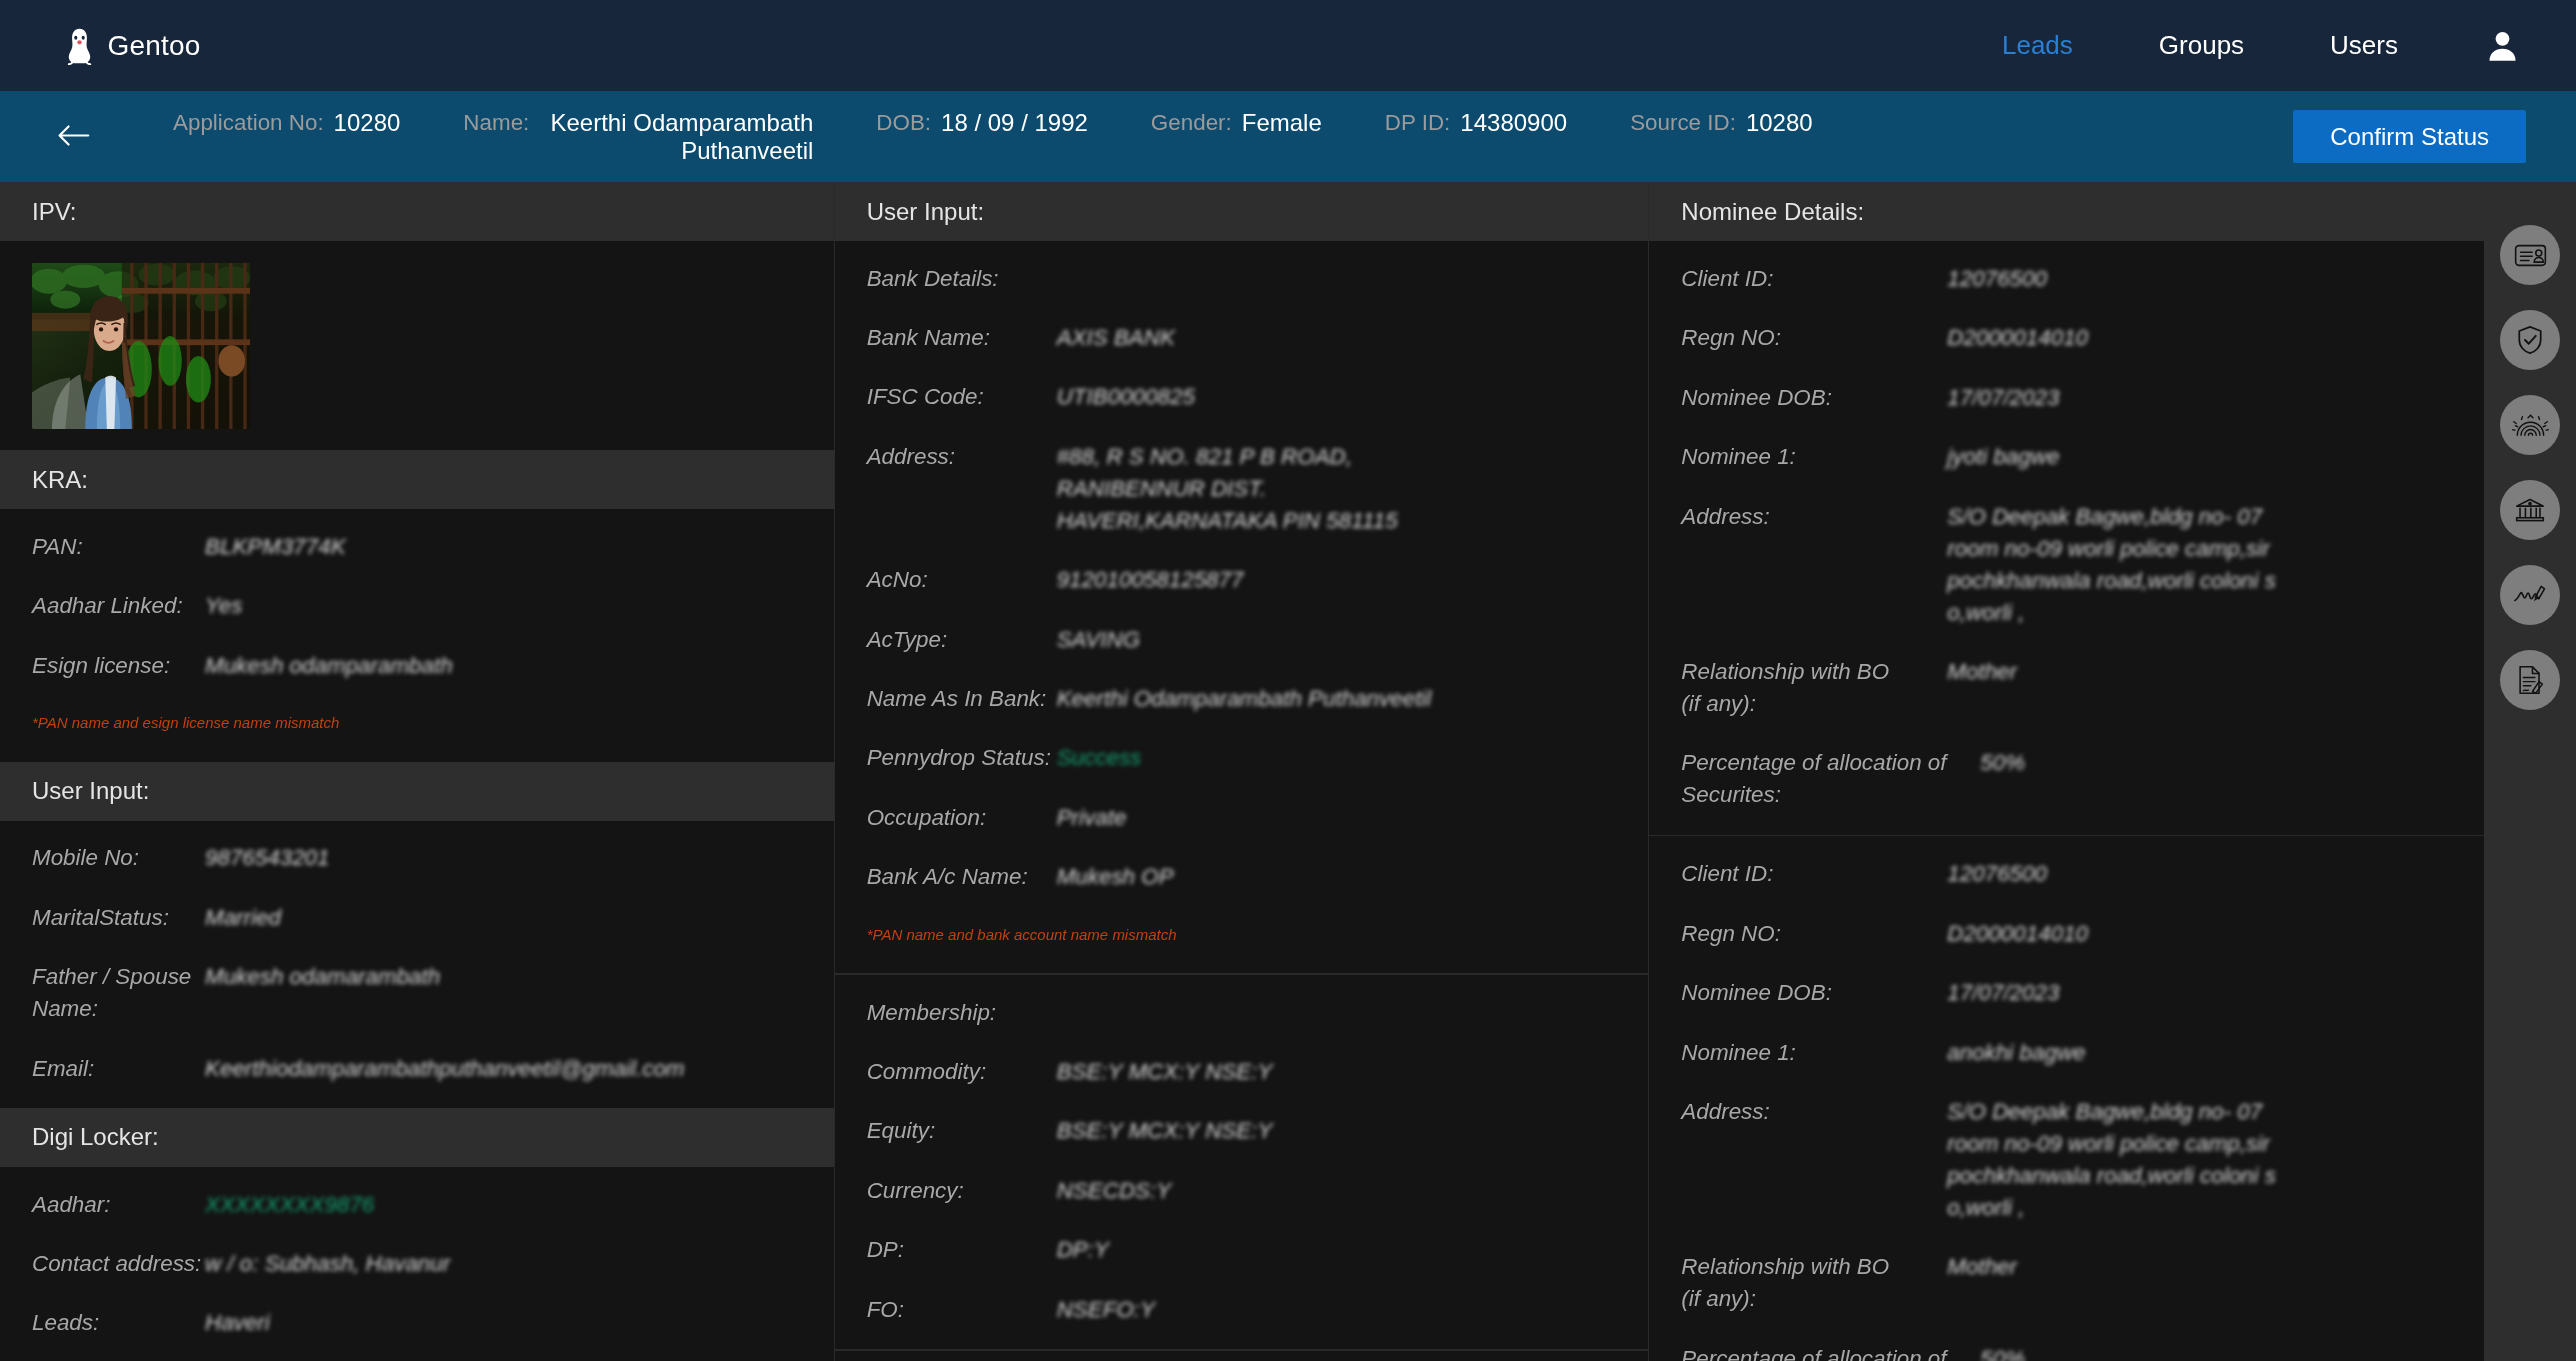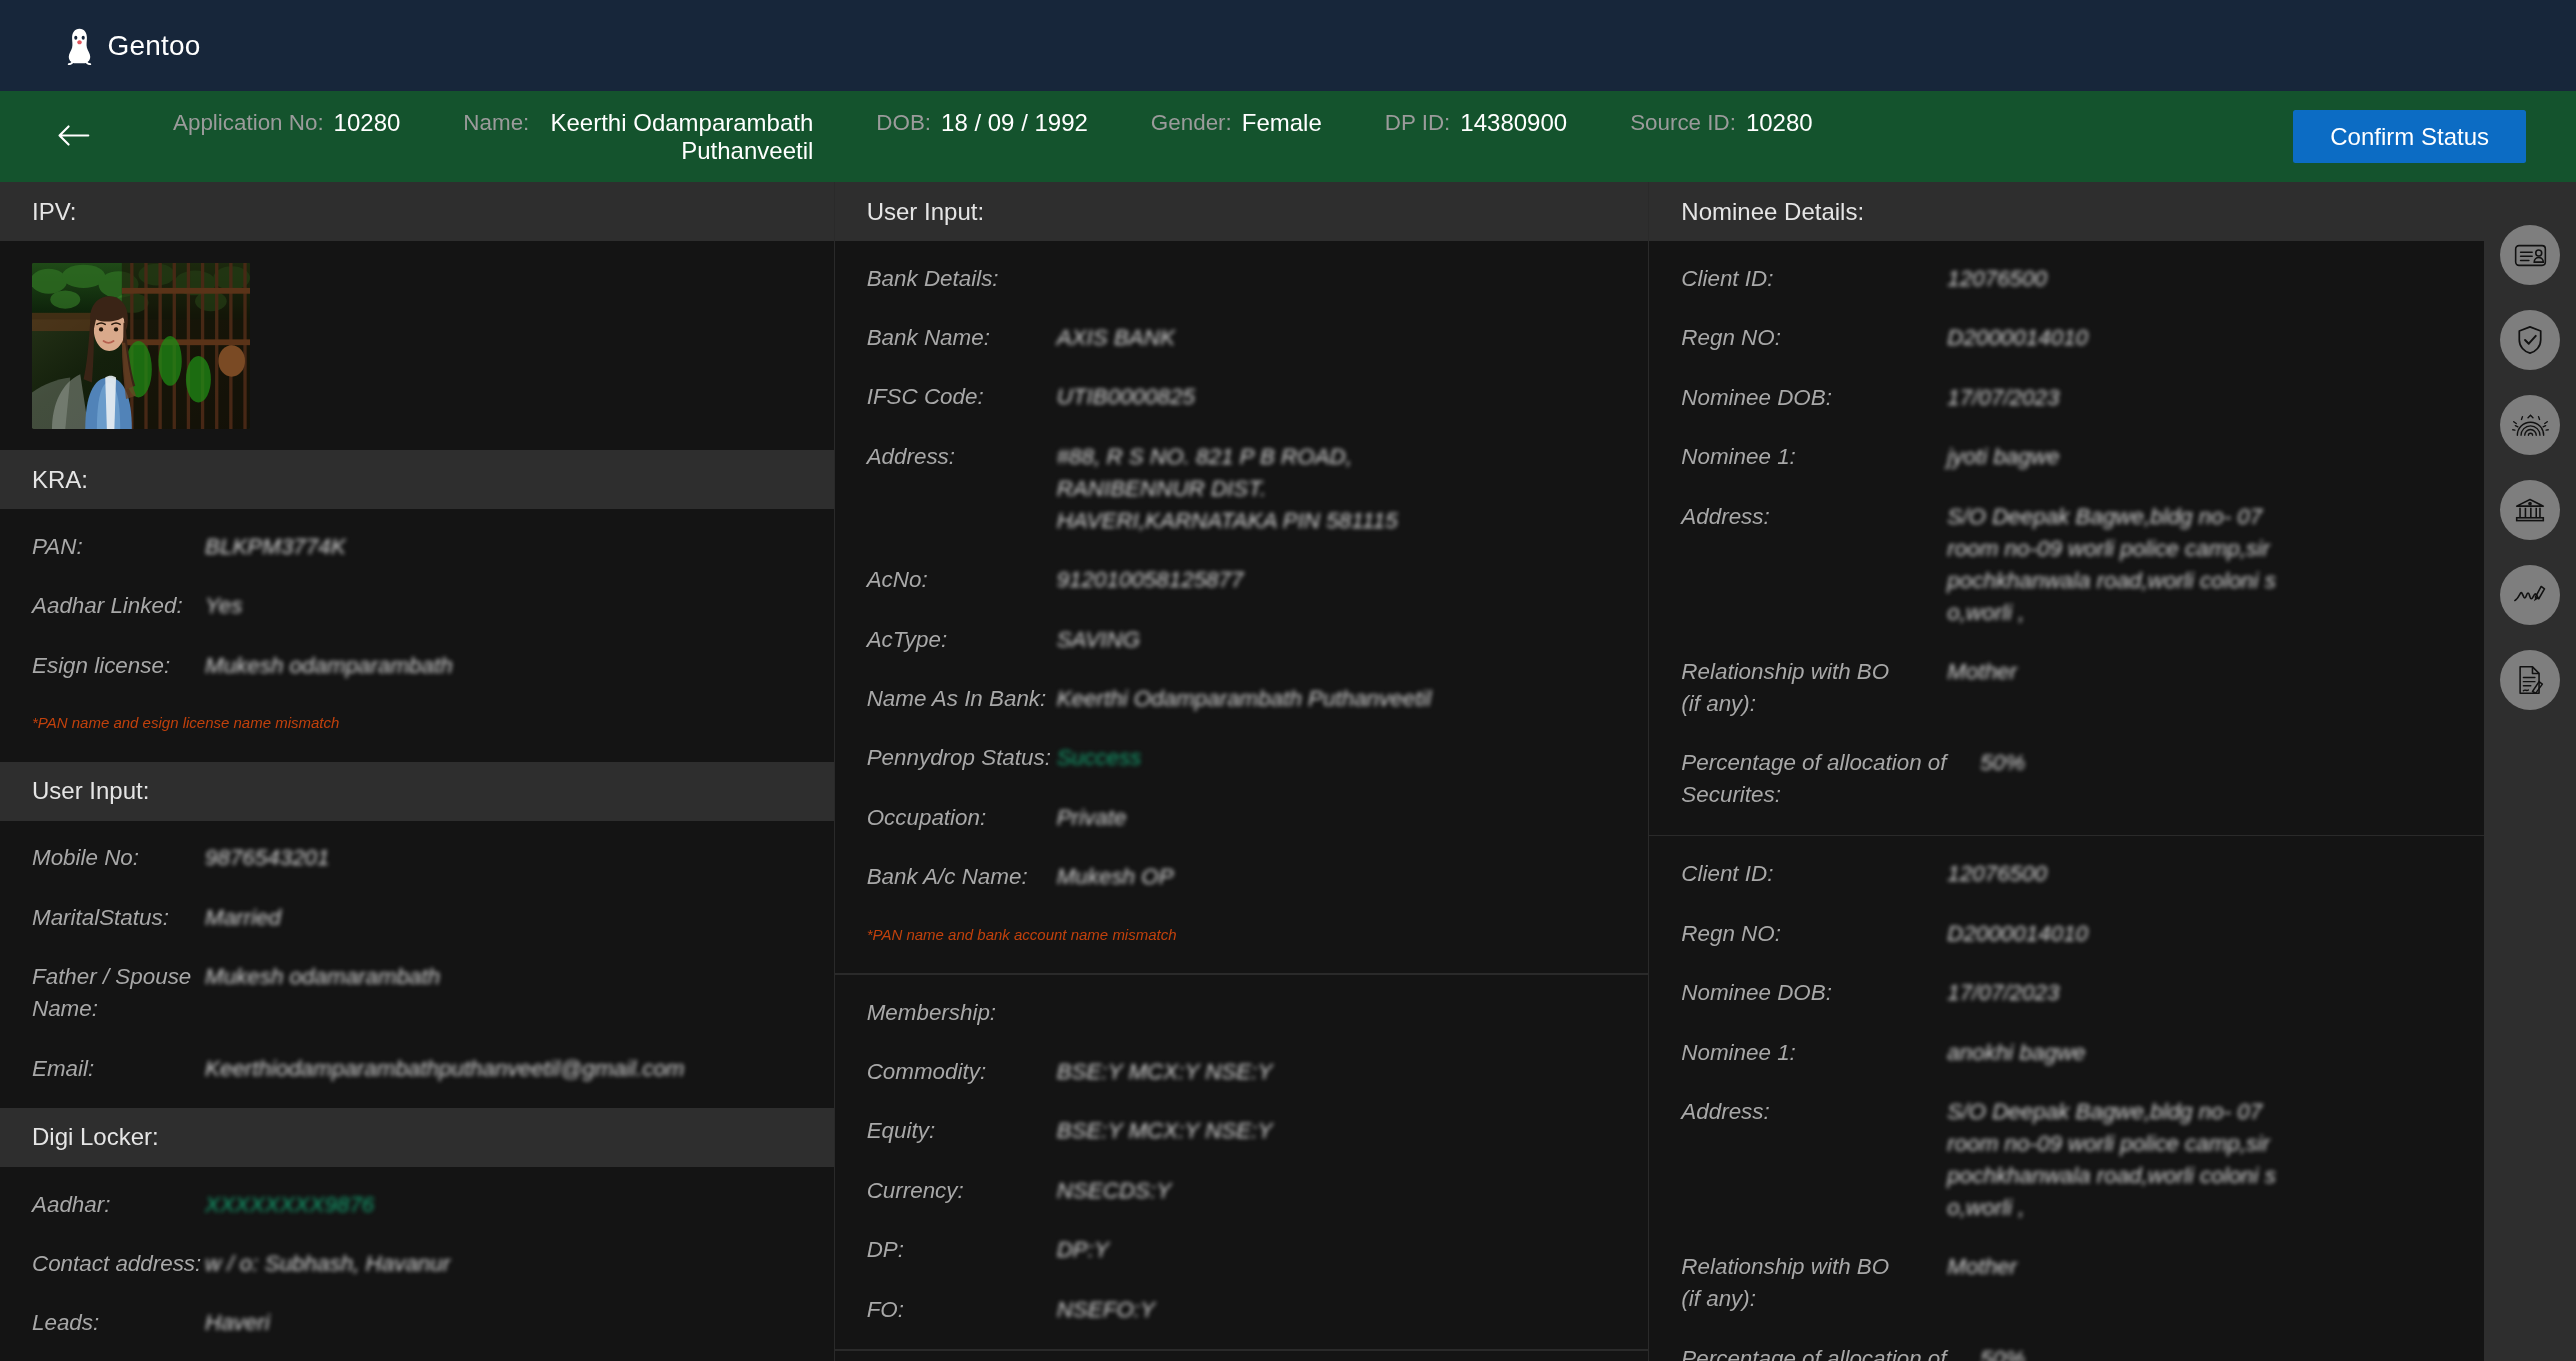--- a/index.html
+++ b/index.html
@@ -24,21 +24,21 @@
   .brand-mark { width: 33px; height: 38px; display: block; }
   .brand-text { color: #ffffff; font-size: 28px; letter-spacing: 0.2px; }
   .nav-right { margin-left: auto; display: flex; align-items: center; gap: 86px; }
   .nav-link { color: #ffffff; font-size: 26px; cursor: pointer; white-space: nowrap; }
   .nav-link.active { color: #2b7fd4; }
   .avatar-icon { width: 37px; height: 37px; display: block; }
 
   
   .subbar {
     height: 91px;
-    background: #14532d;
+    background: #0c4a6e;
     display: flex;
     align-items: center;
     padding: 0 0 0 50px;
     position: relative;
   }
   .back-btn {
     width: 47px; height: 47px;
     display: flex; align-items: center; justify-content: center;
     cursor: pointer; flex: 0 0 auto;
   }
@@ -145,20 +145,31 @@
         <path d="M20 2c-6 0-9 5-9 11 0 5 1 8 0 12-1 4-4 7-4 11 0 5 4 8 8 8h10c4 0 8-3 8-8 0-4-3-7-4-11-1-4 0-7 0-12 0-6-3-11-9-11z" fill="#ffffff"></path>
         <ellipse cx="15.5" cy="13" rx="1.9" ry="2.4" fill="#17263a"></ellipse>
         <ellipse cx="24.5" cy="13" rx="1.9" ry="2.4" fill="#17263a"></ellipse>
         <path d="M20 16c-1.6 0-2.8 1.2-2.8 2.5S18.4 21 20 21s2.8-1.2 2.8-2.5S21.6 16 20 16z" fill="#e0575f"></path>
         <path d="M12 42c-1 2-3 3-5 3M28 42c1 2 3 3 5 3" stroke="#ffffff" stroke-width="2.4" fill="none" stroke-linecap="round"></path>
       </svg>
     </span>
     <span class="brand-text">Gentoo</span>
   </div>
 
+  <div class="nav-right">
+    <span class="nav-link active">Leads</span>
+    <span class="nav-link">Groups</span>
+    <span class="nav-link">Users</span>
+    <span class="avatar-icon">
+      <svg viewBox="0 0 44 44" width="37" height="37" aria-hidden="true">
+        <circle cx="22" cy="14" r="8.2" fill="#ffffff"></circle>
+        <path d="M6.5 40c0-8.6 7-14 15.5-14s15.5 5.4 15.5 14z" fill="#ffffff"></path>
+      </svg>
+    </span>
+  </div>
 </div>
 
 <div class="subbar">
   <span class="back-btn">
     <span>
       <svg viewBox="0 0 40 28" width="33" height="23" aria-hidden="true">
         <path d="M38 14H3M14 3L3 14l11 11" stroke="#ffffff" stroke-width="2.6" fill="none" stroke-linecap="round" stroke-linejoin="round"></path>
       </svg>
     </span>
   </span>

